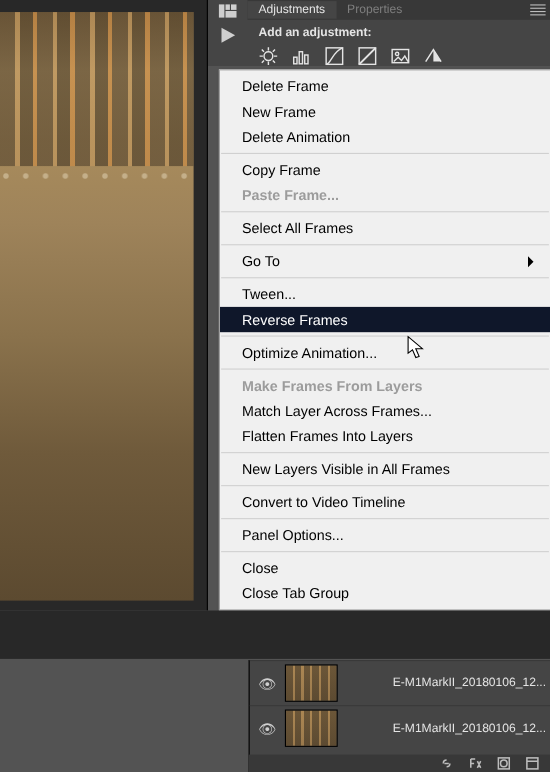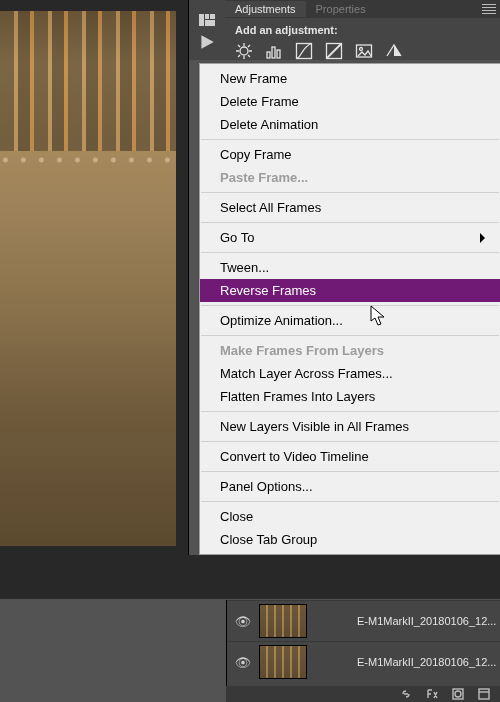--- a/index.html
+++ b/index.html
@@ -13,21 +13,21 @@
     background:linear-gradient(180deg,#8e7248 0%,#b79a68 10%,#a98c5c 22%,
       #9e835a 36%,#8a724c 55%,#6f5a3b 75%,#5c4a30 100%);}
   .photo::before{content:"";position:absolute;top:0;left:0;right:0;height:140px;
     background:repeating-linear-gradient(90deg,#4a3b28 0 14px,#c79a5e 14px 18px,
       #3b2f1f 18px 30px,#d38b3e 30px 34px);opacity:.55;}
   .photo::after{content:"";position:absolute;top:140px;left:0;right:0;height:20px;
     background:radial-gradient(circle at 30% 50%,#fff8e0 2px,transparent 3px) 0 0/18px 18px;
     opacity:.35;}
   
   .right-dock{flex:1;display:flex;flex-direction:column;}
-  .toolstrip{display:flex;align-items:center;background:#454545;height:60px;}
+  .toolstrip{display:flex;align-items:flex-start;background:#454545;height:60px;}
   .toolbtns{width:36px;display:flex;flex-direction:column;align-items:center;
     padding-top:2px;gap:6px;}
   .tbtn{width:18px;height:16px;display:flex;align-items:center;justify-content:center;}
   .tbtn svg{fill:#cfcfcf;}
   .panel-area{flex:1;display:flex;flex-direction:column;}
   .tabs{display:flex;align-items:center;height:18px;background:#383838;}
   .tab{padding:2px 10px;font-size:11px;color:#7e7e7e;}
   .tab.active{background:#454545;color:#E4E4E4;}
   .hamb{margin-left:auto;margin-right:4px;display:flex;flex-direction:column;
     gap:2px;width:14px;cursor:pointer;}
@@ -37,21 +37,21 @@
   .adj-icons{display:flex;gap:12px;margin-top:6px;}
   .adj-icons span{width:18px;height:18px;display:flex;align-items:center;
     justify-content:center;}
   .adj-icons svg{stroke:#E4E4E4;fill:none;stroke-width:1.3;}
   
   .menu{position:absolute;left:199px;top:63px;width:300px;
     background:#F0F0F0;color:#000;border:1px solid #A0A0A0;
     box-shadow:2px 2px 4px rgba(0,0,0,.35);padding:3px 0;font-size:13px;}
   .mi{position:relative;padding:4px 20px 4px 20px;white-space:nowrap;}
   .mi.disabled{color:#9c9c9c;font-weight:bold;}
-  .mi.sel{background:#701a75;color:#fff;}
+  .mi.sel{background:#0f172a;color:#fff;}
   .mi .arrow{position:absolute;right:10px;top:50%;transform:translateY(-50%);
     border:5px solid transparent;border-left-color:#000;}
   .sep{height:1px;margin:3px 1px;background:#D0D0D0;}
   
   .cursor{position:absolute;left:370px;top:305px;width:16px;height:22px;pointer-events:none;}
   
   .bottom-dark{position:absolute;left:0;top:555px;right:0;height:44px;
     background:#282828;}
   .layers{position:absolute;left:226px;top:600px;right:0;bottom:0;
     background:#454545;border-left:1px solid #000;}
@@ -147,22 +147,22 @@
                 </svg>
               </span>
           </div>
         </div>
       </div>
     </div>
   </div>
 </div>
 
 <div class="menu" id="ctx-menu">
+    <div class="mi">Delete Frame</div>
     <div class="mi">New Frame</div>
-    <div class="mi">Delete Frame</div>
     <div class="mi">Delete Animation</div>
     <div class="sep"></div>
     <div class="mi">Copy Frame</div>
     <div class="mi disabled">Paste Frame...</div>
     <div class="sep"></div>
     <div class="mi">Select All Frames</div>
     <div class="sep"></div>
     <div class="mi">Go To<span class="arrow"></span></div>
     <div class="sep"></div>
     <div class="mi">Tween...</div>

